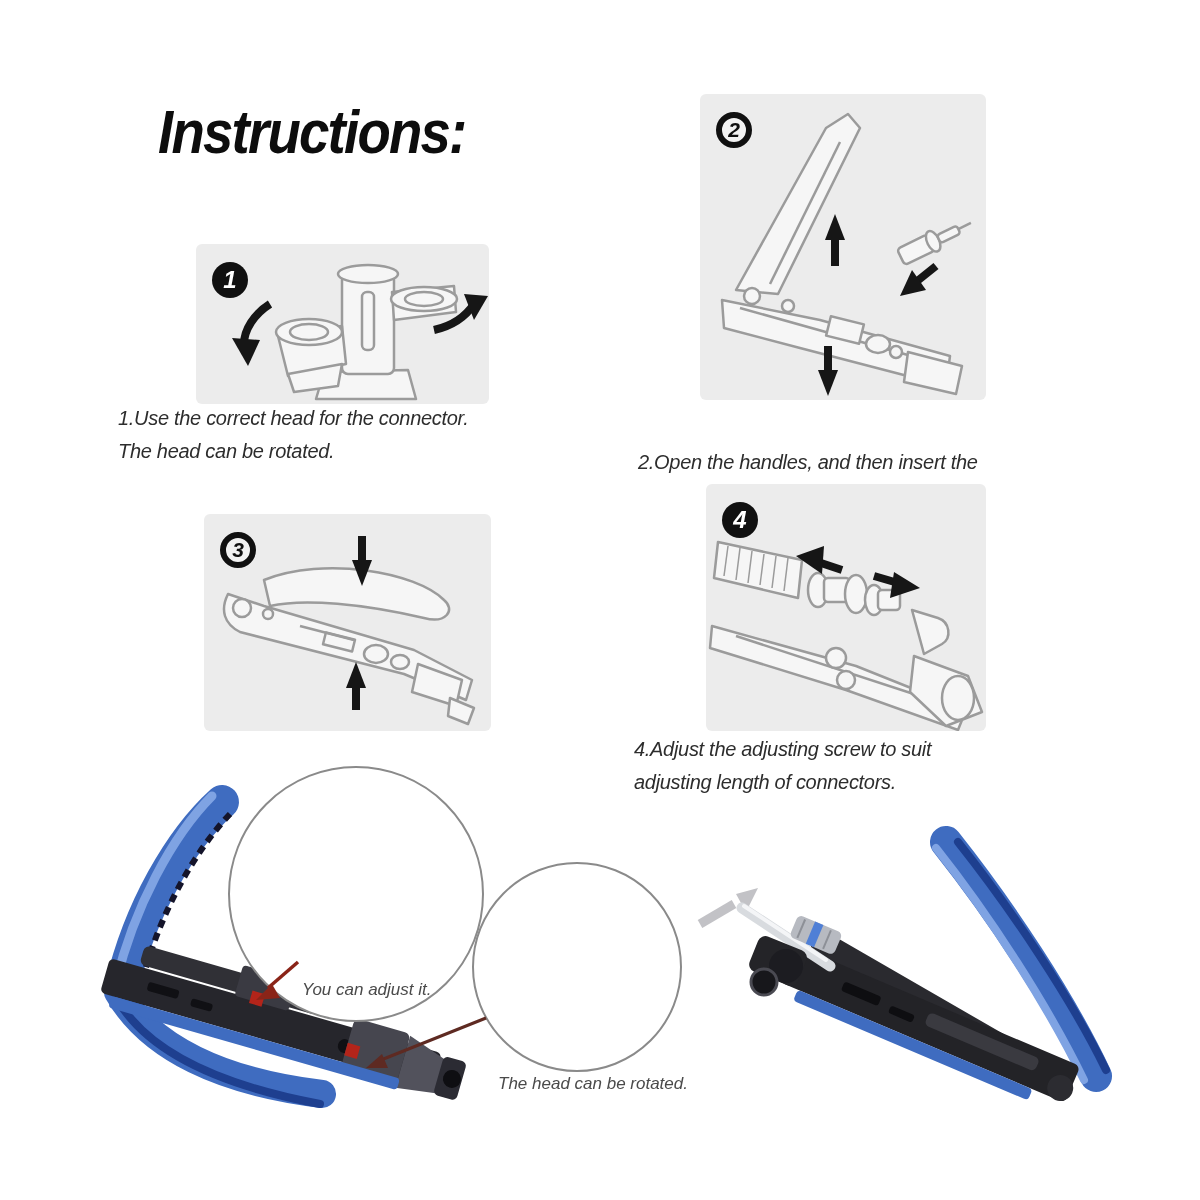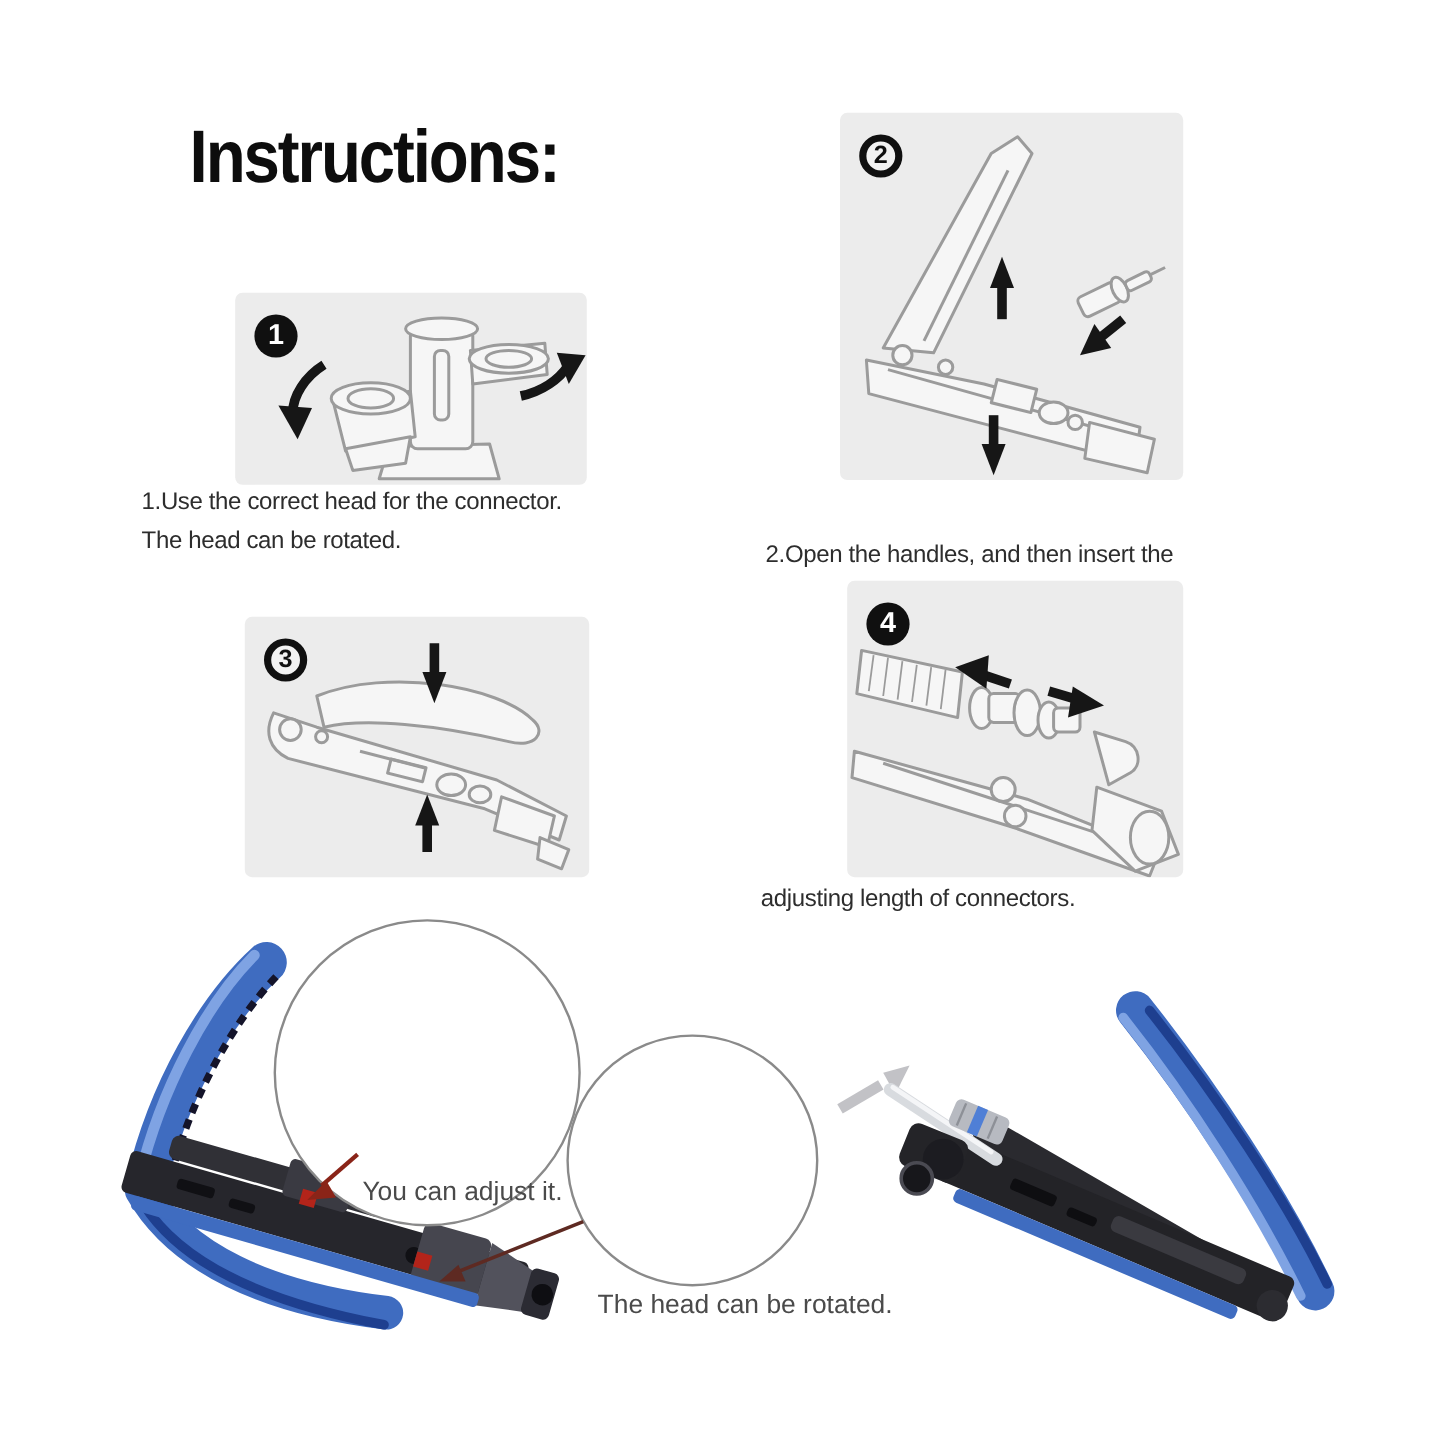--- a/index.html
+++ b/index.html
@@ -3,33 +3,33 @@
 <meta charset="utf-8">
 <style>
   :root{
     --panel-bg:#ececec; --sketch-line:#9b9b9b; --arrow:#161616; --text:#2d2d2d;
     --callout-text:#4a4a4a; --handle-blue:#3f6cc0; --handle-blue-dark:#1e3f8f;
     --handle-blue-light:#7fa3e3; --body-dark:#26262c; --callout-red:#8a2418;
   }
   *{margin:0;padding:0;box-sizing:border-box;}
   html,body{background:#fff;}
   .canvas{position:relative;width:1200px;height:1200px;background:var(--background,#fff);
-    font-family:"Liberation Sans",sans-serif;overflow:hidden;}
+    font-family:"Liberation Sans",sans-serif;overflow:hidden;font-style:italic;}
   .title{position:absolute;left:158px;top:96px;font-size:62px;font-weight:700;color:#0d0d0d;
     letter-spacing:-2px;transform:scaleX(.88);transform-origin:left top;white-space:nowrap;}
   .panel{position:absolute;background:var(--panel-bg);border-radius:6px;}
   .panel svg{position:absolute;left:0;top:0;}
   .badge{position:absolute;border-radius:50%;display:flex;align-items:center;justify-content:center;
     font-weight:700;z-index:3;}
   .badge.filled{left:16px;top:18px;width:36px;height:36px;background:#101010;color:#fff;font-size:24px;}
   .badge.ring{left:16px;top:18px;width:36px;height:36px;background:#f2f2f2;color:#101010;
     border:6px solid #101010;font-size:21px;}
   .caption{position:absolute;font-size:20px;line-height:33px;color:var(--text);letter-spacing:-.3px;}
   .caption div{white-space:nowrap;}
-  .callout-label{position:absolute;font-size:22px;color:var(--callout-text);letter-spacing:0;}
+  .callout-label{position:absolute;font-size:17px;color:var(--callout-text);letter-spacing:0;}
   .bottom-art{position:absolute;left:0;top:760px;width:1200px;height:440px;}
 </style>
 </head>
 <body>
 
 <div class="canvas">
 
   <div class="title">Instructions:</div>
 
   <div class="panel" style="left:196px;top:244px;width:293px;height:160px;">
@@ -148,20 +148,21 @@
       </g>
       <g fill="var(--arrow,#161616)">
         <line x1="136" y1="86" x2="112" y2="78" stroke="var(--arrow,#161616)" stroke-width="8"></line>
         <path d="M116 90 L90 72 L118 62 Z"></path>
         <line x1="168" y1="92" x2="192" y2="99" stroke="var(--arrow,#161616)" stroke-width="8"></line>
         <path d="M188 88 L214 104 L184 114 Z"></path>
       </g>
     </svg>
   </div>
   <div class="caption" style="left:634px;top:733px;">
+    <div>4.Adjust the adjusting screw to suit</div>
     <div>adjusting length of connectors.</div>
   </div>
 
   <svg class="bottom-art" viewBox="0 0 1200 440">
 
     <g>
       <path d="M222 42 C180 80 140 150 122 226" stroke="var(--handle-blue,#3f6cc0)" stroke-width="34" fill="none" stroke-linecap="round"></path>
       <path d="M212 36 C172 76 134 148 116 222" stroke="var(--handle-blue-light,#7fa3e3)" stroke-width="9" fill="none" stroke-linecap="round"></path>
       <path d="M230 54 C192 94 158 158 142 222" stroke="#14142a" stroke-width="6" fill="none" stroke-dasharray="8 6"></path>
       <path d="M118 232 C150 288 222 322 322 334" stroke="var(--handle-blue,#3f6cc0)" stroke-width="28" fill="none" stroke-linecap="round"></path>

